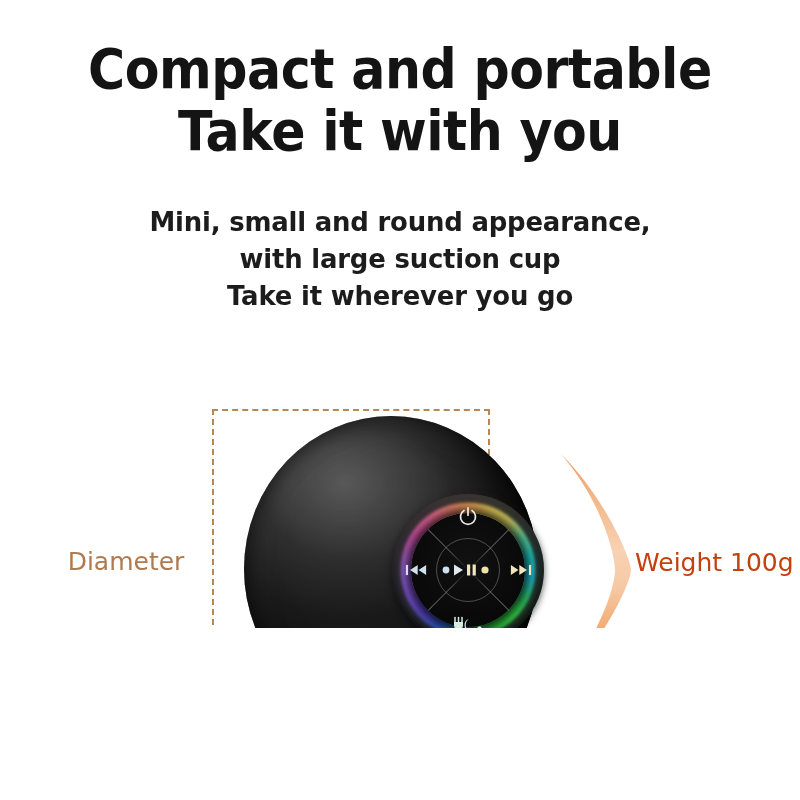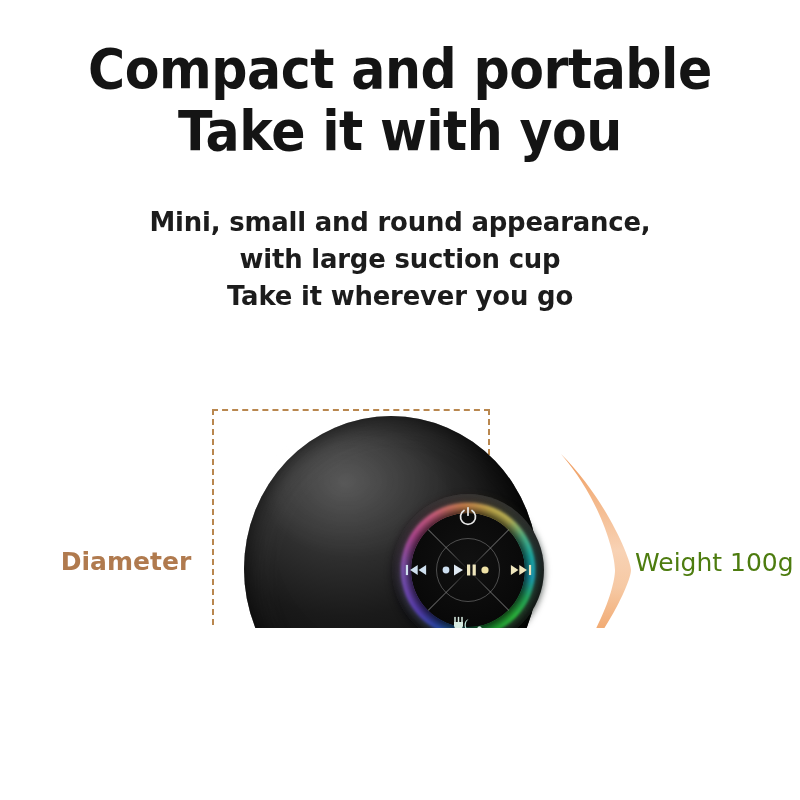--- a/index.html
+++ b/index.html
@@ -66,30 +66,30 @@
   
   .diameter-label {
     position: absolute;
     left: 46px;
     top: 545px;
     width: 160px;
     text-align: center;
     color: #b07a4e;
     font-size: 25px;
     line-height: 33px;
-    font-weight: 700;
+    font-weight: 400;
   }
   .diameter-label span { display: block; white-space: nowrap; }
 
   
   .weight-label {
     position: absolute;
     left: 635px;
     top: 548px;
-    color: #4d7c0f;
+    color: #c2410c;
     font-size: 25px;
     line-height: 30px;
     font-weight: 400;
     white-space: nowrap;
   }
 
   
   .weight-arc {
     position: absolute;
     left: 545px;

